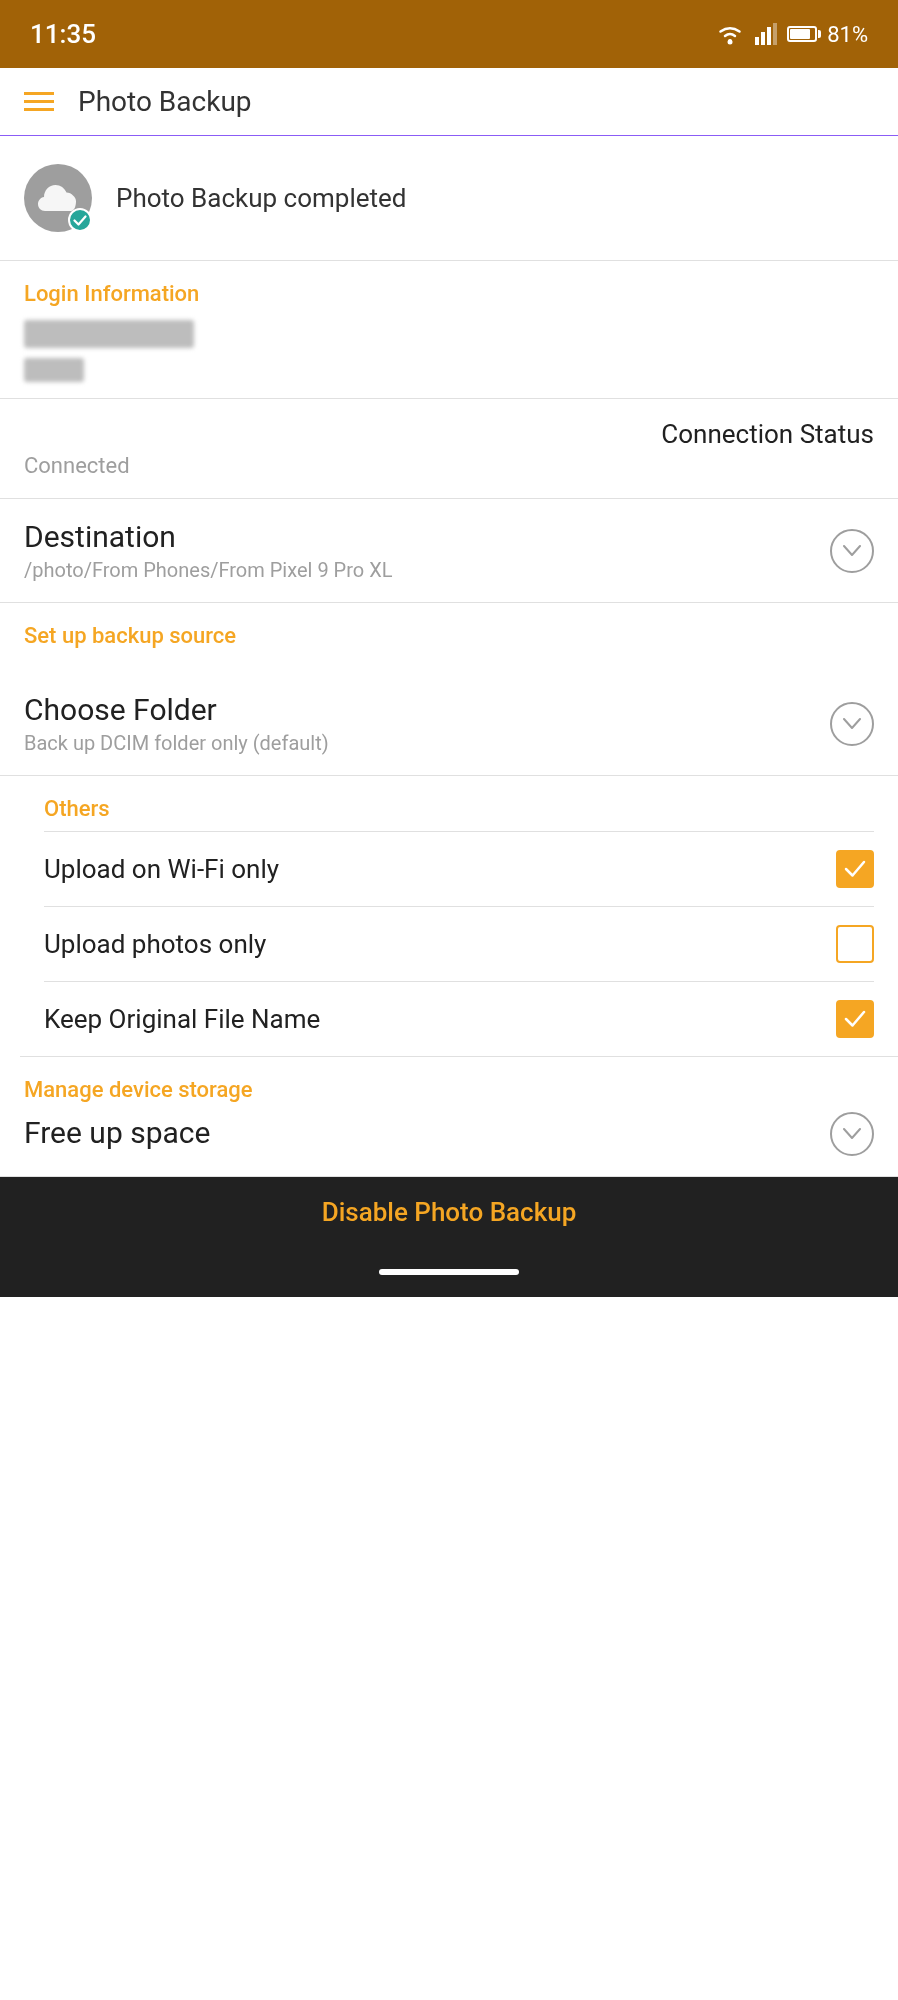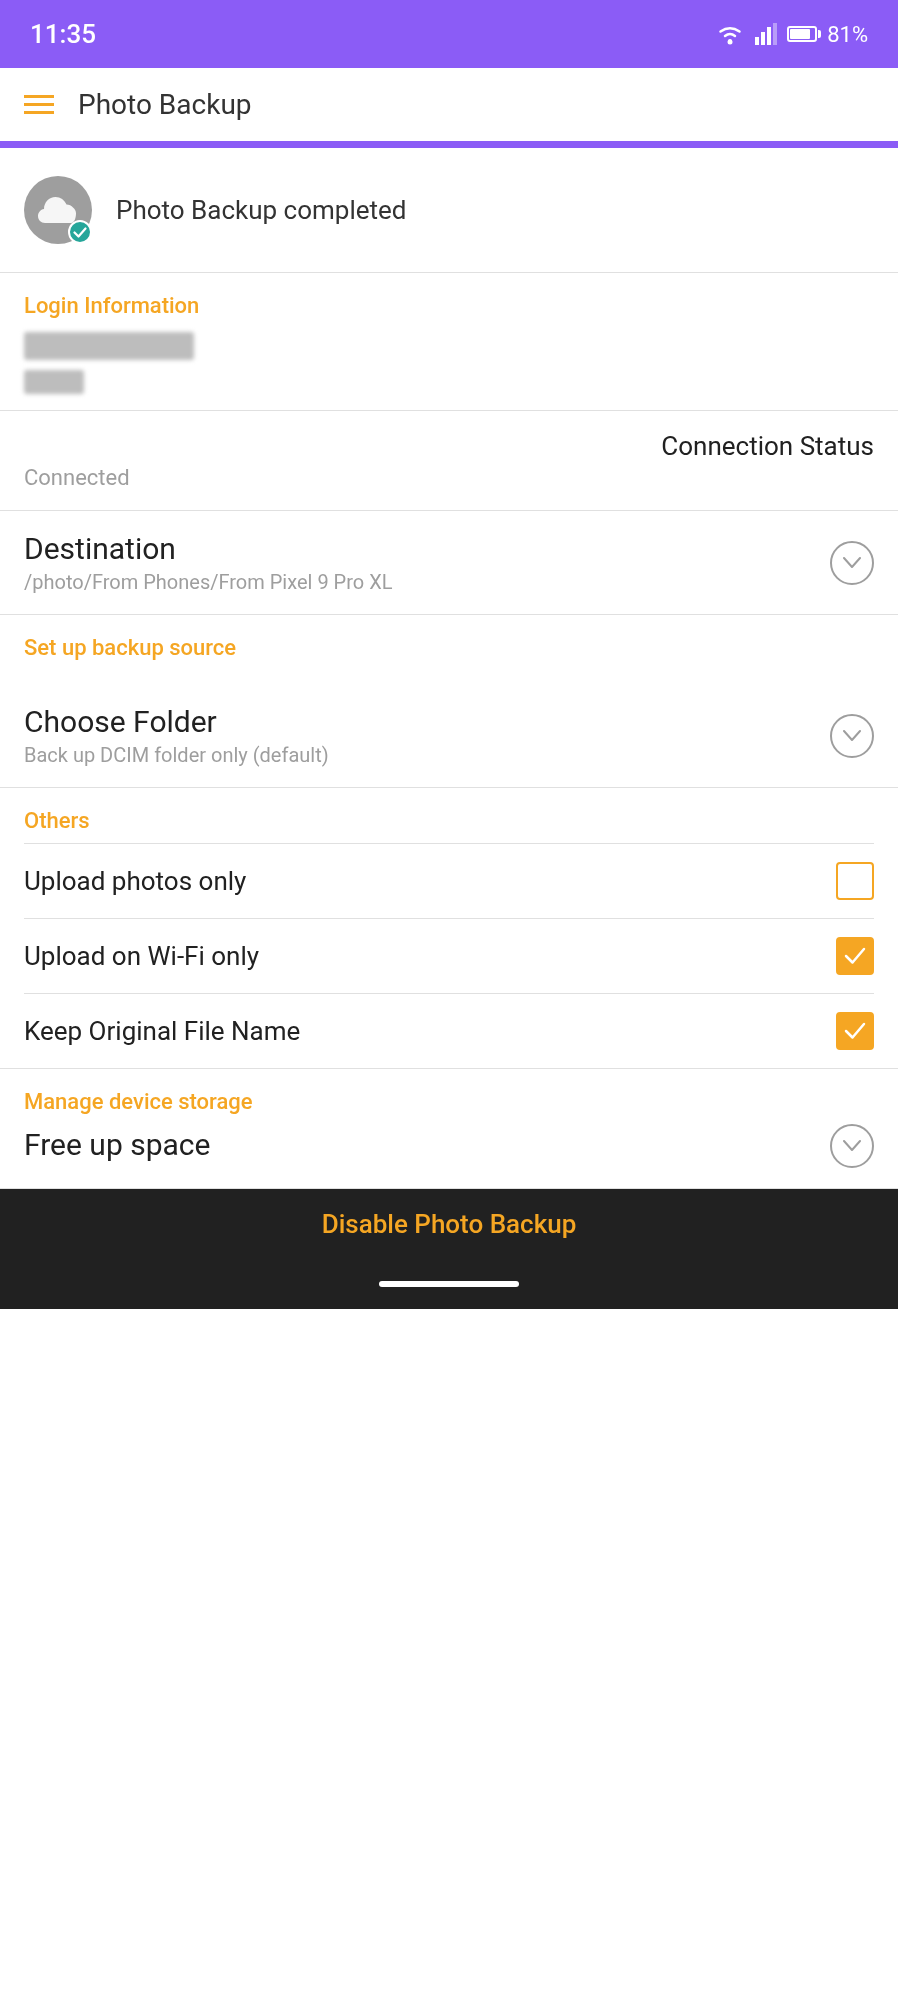--- a/index.html
+++ b/index.html
@@ -8,21 +8,21 @@
     body {
       font-family: 'Roboto', Arial, sans-serif;
       background: #fff;
       width: 898px;
       min-height: 2000px;
       overflow-x: hidden;
     }
 
     
     .status-bar {
-      background: #8b5cf6;
+      background: #a16207;
       height: 68px;
       display: flex;
       align-items: center;
       justify-content: space-between;
       padding: 0 30px;
       color: white;
     }
     .status-time {
       font-size: 26px;
       font-weight: 500;
@@ -60,26 +60,26 @@
     .battery-fill {
       background: white;
       height: 100%;
       width: 81%;
       border-radius: 1px;
     }
 
     
     .toolbar {
       background: #fff;
-      height: 80px;
+      height: 68px;
       display: flex;
       align-items: center;
       padding: 0 24px;
       gap: 24px;
-      border-bottom: 7px solid #8b5cf6;
+      border-bottom: 1px solid #8b5cf6;
     }
     .hamburger-icon {
       display: flex;
       flex-direction: column;
       gap: 5px;
       cursor: pointer;
     }
     .hamburger-icon span {
       width: 30px;
       height: 3px;
@@ -242,20 +242,21 @@
       display: flex;
       align-items: center;
       justify-content: space-between;
       margin-top: 44px;
     }
 
     
     .others-section {
       padding: 20px 24px 0 24px;
       border-bottom: 1px solid #e0e0e0;
+      margin-left: 20px;
     }
     .others-section .section-header {
       font-size: 22px;
       color: #F5A623;
       font-weight: 500;
       margin-bottom: 10px;
     }
     .checkbox-row {
       display: flex;
       align-items: center;
@@ -428,31 +429,31 @@
           <path d="M1 1 L9 10 L17 1" stroke="#9e9e9e" stroke-width="2" fill="none" stroke-linecap="round" stroke-linejoin="round"></path>
         </svg>
       </div>
     </div>
   </div>
 
   <div class="others-section">
     <div class="section-header">Others</div>
 
     <div class="checkbox-row">
-      <span class="checkbox-label">Upload photos only</span>
-      <div class="checkbox-box unchecked">
-      </div>
-    </div>
-
-    <div class="checkbox-row">
       <span class="checkbox-label">Upload on Wi-Fi only</span>
       <div class="checkbox-box checked">
         <svg width="22" height="18" viewBox="0 0 22 18">
           <path d="M2 9 L8.5 15.5 L20 2" stroke="white" stroke-width="2.5" fill="none" stroke-linecap="round" stroke-linejoin="round"></path>
         </svg>
+      </div>
+    </div>
+
+    <div class="checkbox-row">
+      <span class="checkbox-label">Upload photos only</span>
+      <div class="checkbox-box unchecked">
       </div>
     </div>
 
     <div class="checkbox-row">
       <span class="checkbox-label">Keep Original File Name</span>
       <div class="checkbox-box checked">
         <svg width="22" height="18" viewBox="0 0 22 18">
           <path d="M2 9 L8.5 15.5 L20 2" stroke="white" stroke-width="2.5" fill="none" stroke-linecap="round" stroke-linejoin="round"></path>
         </svg>
       </div>

